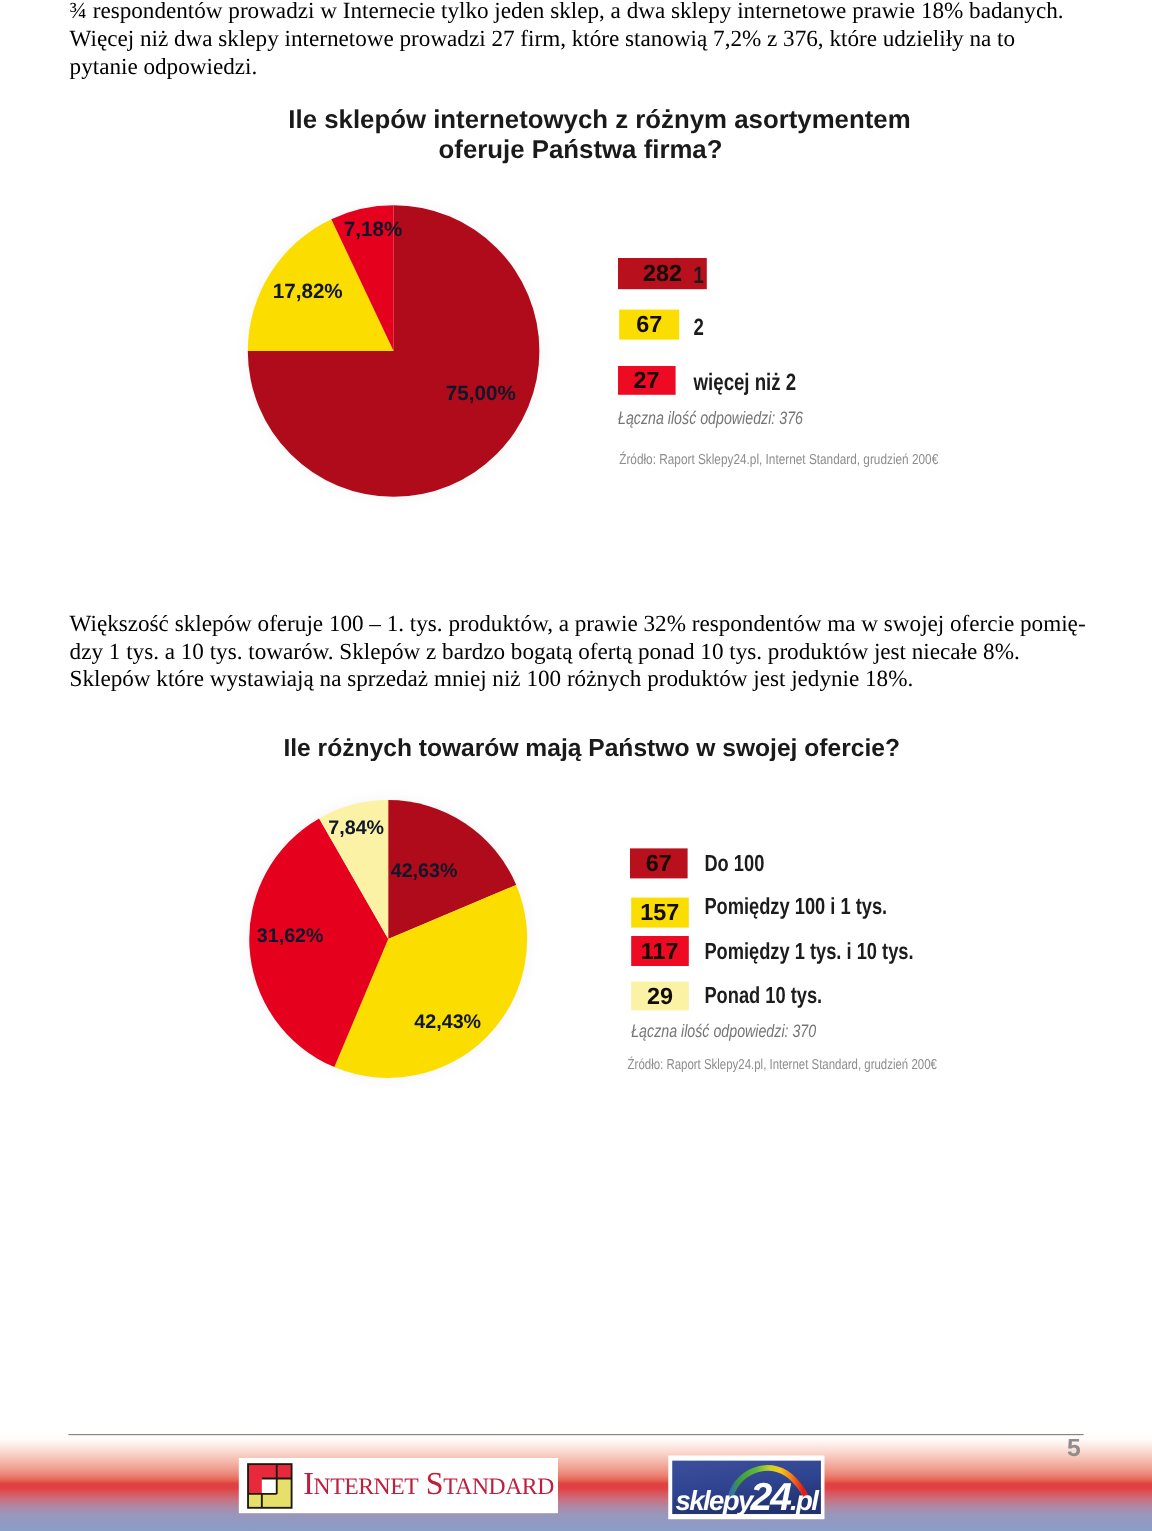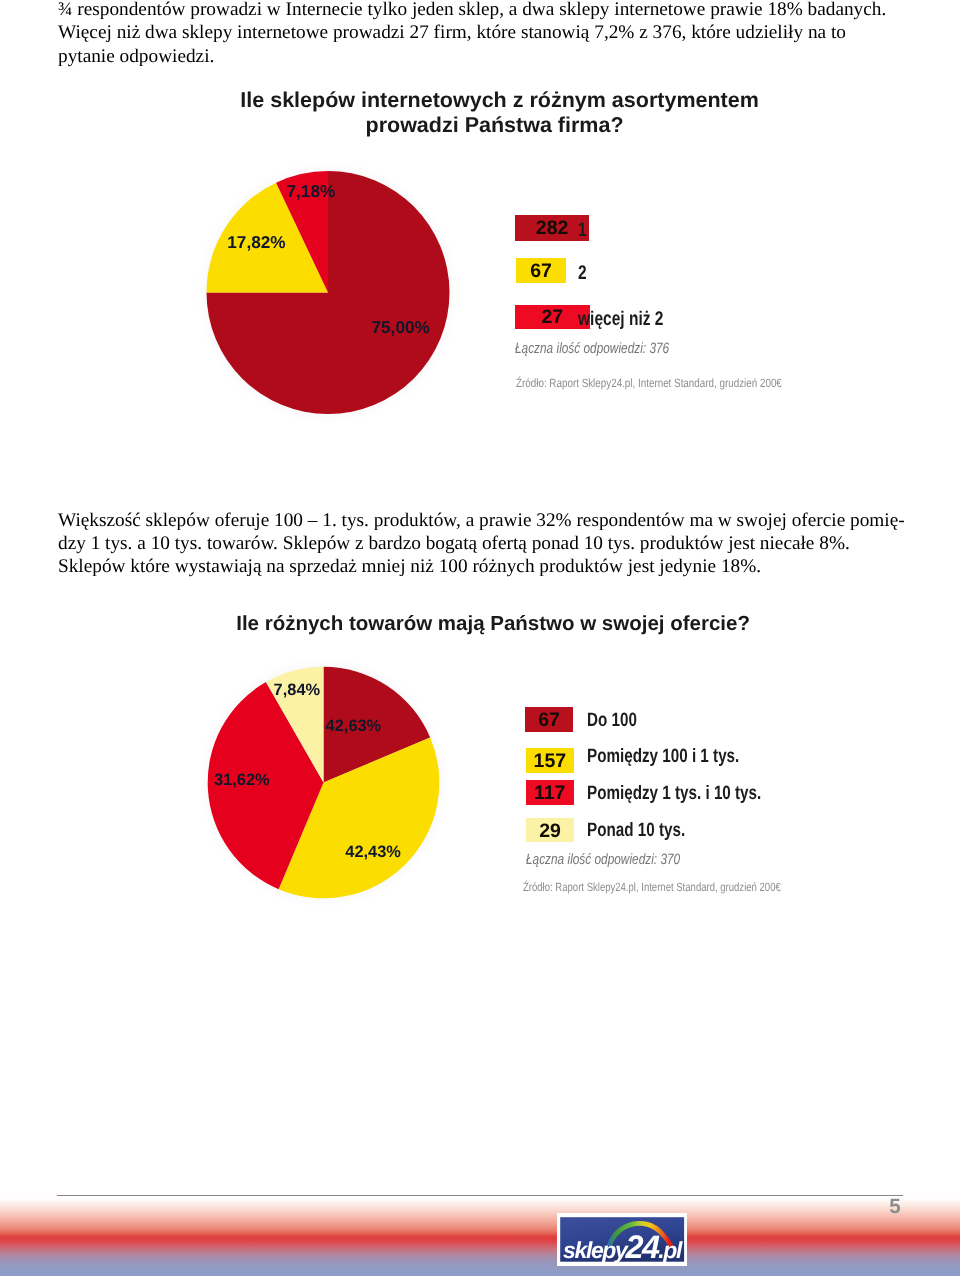--- a/index.html
+++ b/index.html
@@ -39,21 +39,21 @@
 <body>
 
 <div class="page">
 
   <div class="para" style="left:58px;top:-0.6px">¾ respondentów prowadzi w Internecie tylko jeden sklep, a dwa sklepy internetowe prawie 18% badanych.</div>
   <div class="para" style="left:58px;top:21.8px">Więcej niż dwa sklepy internetowe prowadzi 27 firm, które stanowią 7,2% z 376, które udzieliły na to</div>
   <div class="para" style="left:58px;top:46px">pytanie odpowiedzi.</div>
 
   <div class="chart-1">
     <div class="chart-title" style="left:240.3px;top:88.2px;font-size:21.5px;line-height:25px">Ile sklepów internetowych z różnym asortymentem</div>
-    <div class="chart-title" style="left:365.5px;top:113.4px;font-size:21.5px;line-height:25px">prowadzi Państwa firma?</div>
+    <div class="chart-title" style="left:365.5px;top:113.4px;font-size:21.5px;line-height:25px">oferuje Państwa firma?</div>
 
     <svg class="pie-wrap" style="left:190px;top:154px" width="280" height="280" viewBox="0 0 280 280">
       <defs>
         <radialGradient id="pieShadow1" cx="50%" cy="50%" r="50%">
           <stop offset="82%" stop-color="#b9b9b9" stop-opacity="0.30"></stop>
           <stop offset="100%" stop-color="#ffffff" stop-opacity="0"></stop>
         </radialGradient>
       </defs>
       <circle cx="138" cy="138.5" r="134" fill="url(#pieShadow1)"></circle>
       <g>
@@ -66,21 +66,21 @@
     <div class="pie-label" style="left:286.5px;top:180.8px;font-size:17.2px">7,18%</div>
     <div class="pie-label" style="left:227.3px;top:232.4px;font-size:17.2px">17,82%</div>
     <div class="pie-label" style="left:371.5px;top:317.1px;font-size:17.2px">75,00%</div>
 
     <div class="legend-box" style="left:515.1px;top:215.4px;width:74px;height:25.6px;background:#b8101c;line-height:27.5px">282</div>
     <div class="legend-label" style="left:577.5px;top:219.2px;font-size:19.8px">1</div>
 
     <div class="legend-box" style="left:515.8px;top:258.1px;width:50.6px;height:25.3px;background:#fcdd00;line-height:27.3px">67</div>
     <div class="legend-label" style="left:577.5px;top:262px;font-size:19.8px">2</div>
 
-    <div class="legend-box" style="left:514.8px;top:304.5px;width:75px;height:24.6px;background:#ed0a22;line-height:25.5px">27</div>
+    <div class="legend-box" style="left:514.8px;top:304.5px;width:48px;height:24.6px;background:#ed0a22;line-height:25.5px">27</div>
     <div class="legend-label" style="left:577.5px;top:308px;font-size:19.8px">więcej niż 2</div>
 
     <div class="meta-total" style="left:515.3px;top:340.2px;font-size:15px">Łączna ilość odpowiedzi: 376</div>
     <div class="meta-src" style="left:516.3px;top:375.8px;font-size:12px">Źródło: Raport Sklepy24.pl, Internet Standard, grudzień 200€</div>
   </div>
 
   <div class="para" style="left:58px;top:510px">Większość sklepów oferuje 100 – 1. tys. produktów, a prawie 32% respondentów ma w swojej ofercie pomię-</div>
   <div class="para" style="left:58px;top:533px">dzy 1 tys. a 10 tys. towarów. Sklepów z bardzo bogatą ofertą ponad 10 tys. produktów jest niecałe 8%.</div>
   <div class="para" style="left:58px;top:556.3px">Sklepów które wystawiają na sprzedaż mniej niż 100 różnych produktów jest jedynie 18%.</div>
 
@@ -127,20 +127,37 @@
   <div class="band" style="top:1190px;height:86px;
        background:linear-gradient(to bottom,
          #ffffff 0px, #fffdfc 9px, #fbdcd4 19px, #f6c0b4 26px,
          #f0a294 33px, #eb8476 39px, #e5604f 44px, #e04343 46px,
          #e04040 50px, #d9555d 54px, #c57383 60px, #ac8aa5 66px,
          #9996bb 72px, #8f9bc5 80px, #8c9cc8 86px);"></div>
 
   <div class="rule" style="left:57px;top:1195px;width:846px"></div>
   <div class="pageno" style="left:889.2px;top:1194.5px;font-size:20.6px">5</div>
 
+  <div class="logo-box" style="left:199px;top:1215px;width:266px;height:46px">
+    <svg width="266" height="46" viewBox="0 0 266 46">
+      <g>
+        <rect x="7.7" y="5.1" width="36.3" height="36.4" fill="#fff"></rect>
+        <path d="M7.7 5.1 H44 V17.1 H19.2 V29.9 H7.7 Z" fill="#e8293c"></path>
+        <path d="M31.6 17.1 H44 V41.5 H7.7 V29.9 H31.6 Z" fill="#e6e06a"></path>
+        <g stroke="#1c1a0e" stroke-width="1.55" fill="none">
+          <rect x="7.7" y="5.1" width="36.3" height="36.4"></rect>
+          <path d="M31.6 5.1 V29.9"></path>
+          <path d="M19.2 29.9 V41.5"></path>
+          <path d="M19.2 17.1 H44"></path>
+          <path d="M7.7 29.9 H31.6"></path>
+        </g>
+      </g>
+      <text x="53.8" y="29.8" font-family="Liberation Serif,serif" font-size="26.6" fill="#bf1e3c" letter-spacing="-0.35">I<tspan font-size="19.7">NTERNET</tspan> S<tspan font-size="19.7">TANDARD</tspan></text>
+    </svg>
+  </div>
 
   <div class="logo-box" style="left:557px;top:1213px;width:130px;height:53px">
     <svg width="130" height="53" viewBox="0 0 130 53">
       <rect x="0" y="0" width="130" height="53" fill="#ffffff"></rect>
       <defs>
         <linearGradient id="sk24bg" x1="0" y1="0" x2="0.35" y2="1">
           <stop offset="0%" stop-color="#3c4f9c"></stop>
           <stop offset="55%" stop-color="#2f4490"></stop>
           <stop offset="100%" stop-color="#223271"></stop>
         </linearGradient>

